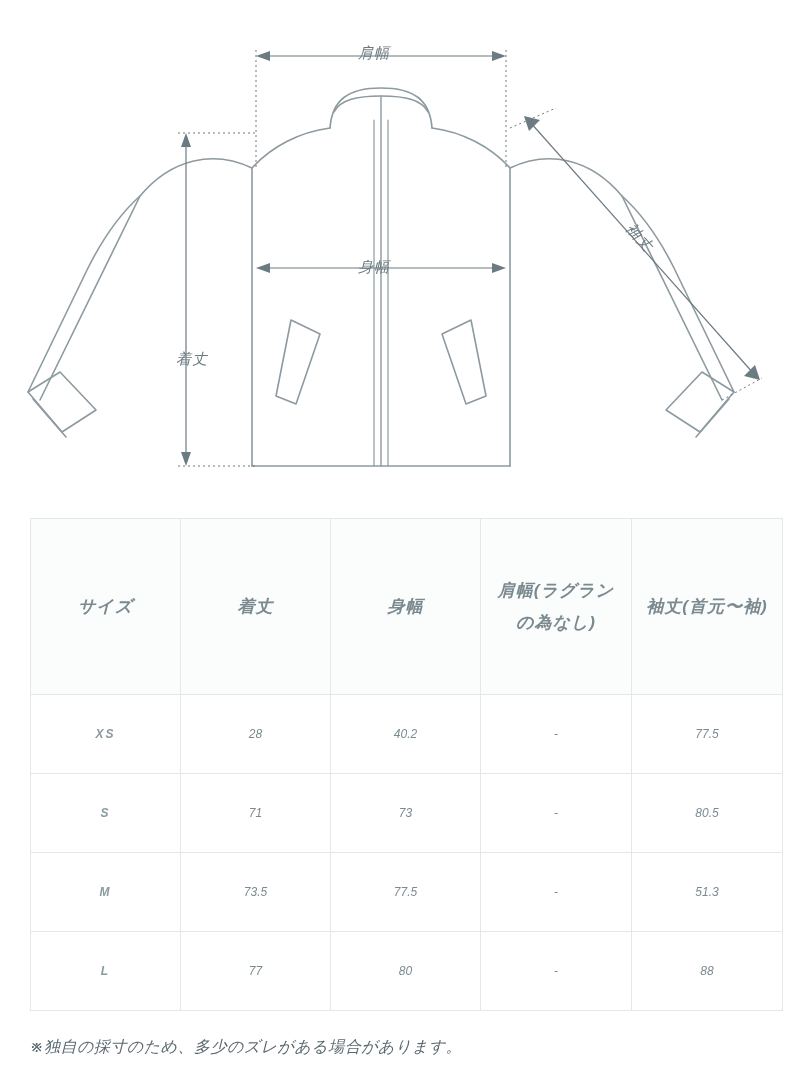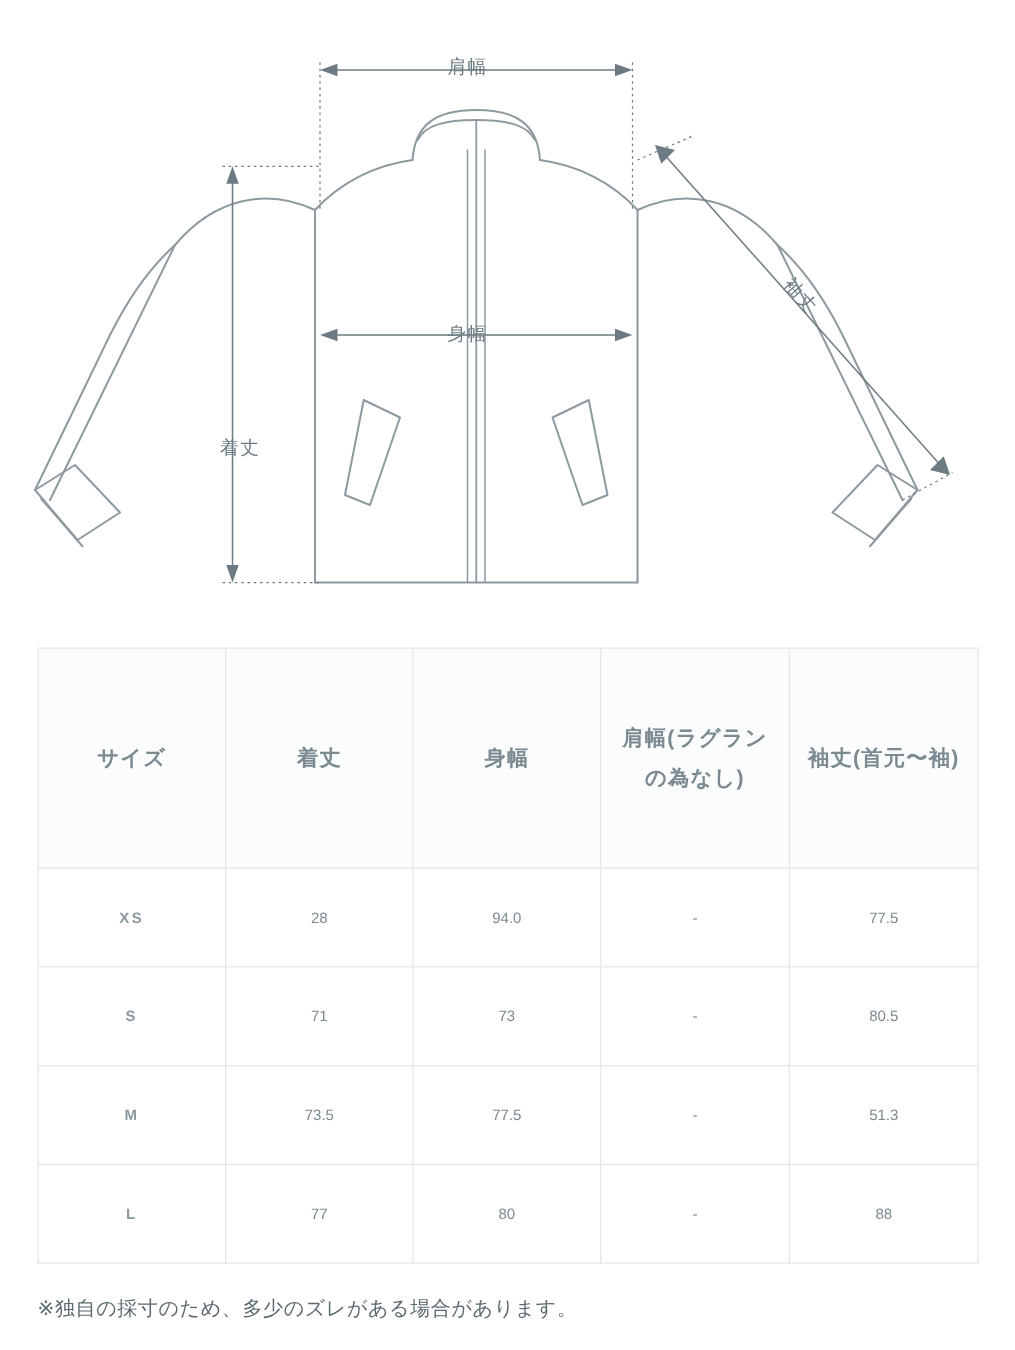--- a/index.html
+++ b/index.html
@@ -12,20 +12,21 @@
     height: 1080px;
     font-family: "Liberation Sans", "DejaVu Sans", sans-serif;
     color: #7b8a90;
     overflow: hidden;
   }
   .page {
     position: relative;
     width: 724px;
     height: 1080px;
     box-sizing: border-box;
+    font-style: italic;
   }
 
   
   .diagram {
     position: relative;
     width: 812px;
     height: 510px;
   }
   .diagram svg {
     display: block;
@@ -199,21 +200,21 @@
           <th>着丈</th>
           <th>身幅</th>
           <th>肩幅(ラグランの為なし)</th>
           <th>袖丈(首元〜袖)</th>
         </tr>
       </thead>
       <tbody>
         <tr>
           <td class="size-cell">XS</td>
           <td>28</td>
-          <td>94.0</td>
+          <td>40.2</td>
           <td>-</td>
           <td>77.5</td>
         </tr>
         <tr>
           <td class="size-cell">S</td>
           <td>71</td>
           <td>73</td>
           <td>-</td>
           <td>80.5</td>
         </tr>

